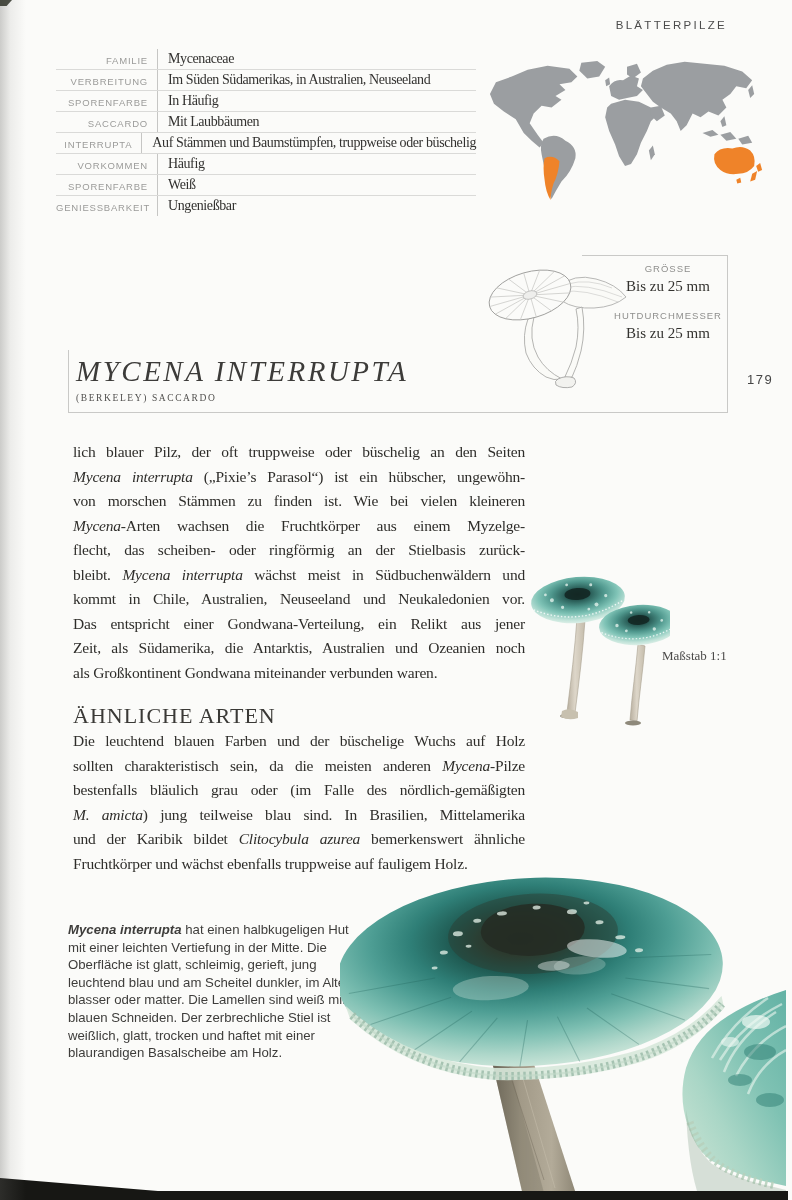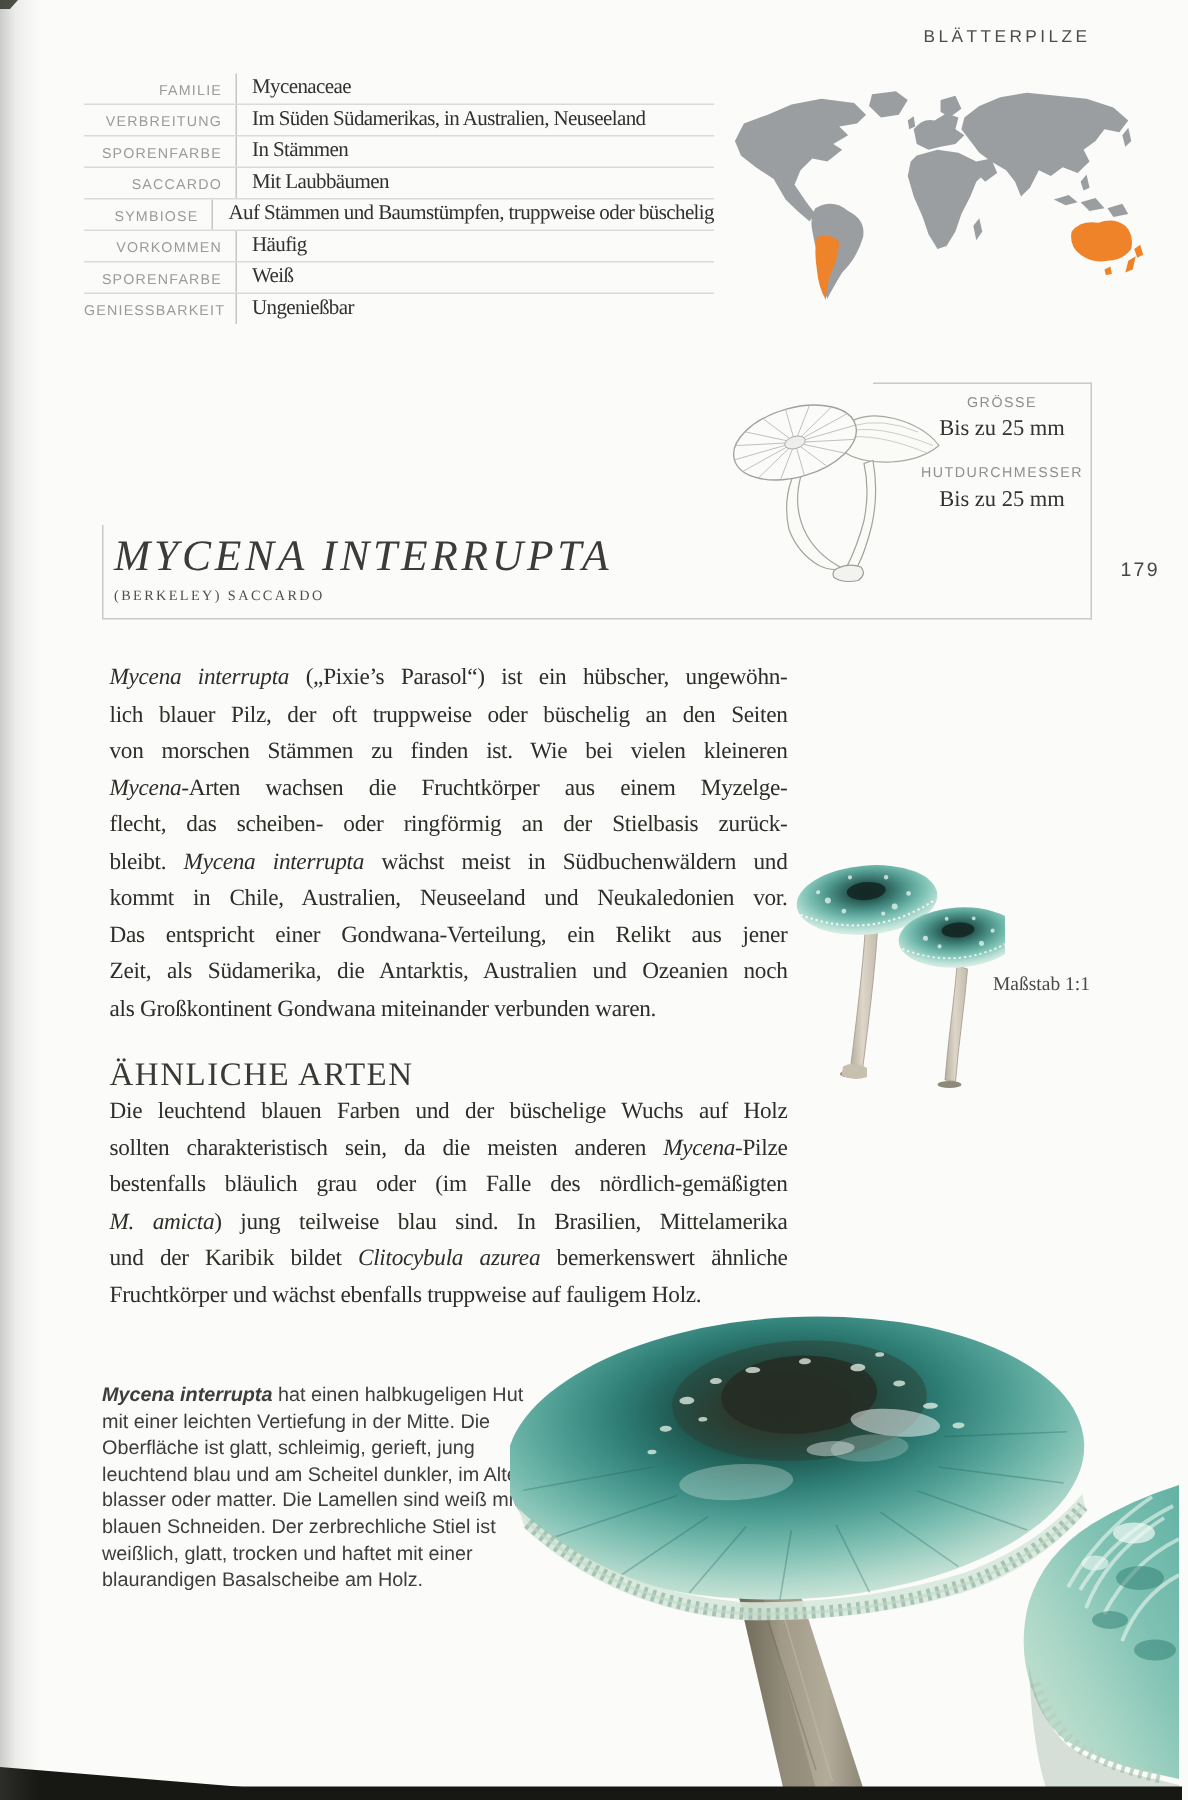--- a/index.html
+++ b/index.html
@@ -85,28 +85,28 @@
       <div class="info-row">
         <div class="info-label">FAMILIE</div>
         <div class="info-value">Mycenaceae</div>
       </div>
       <div class="info-row">
         <div class="info-label">VERBREITUNG</div>
         <div class="info-value">Im Süden Südamerikas, in Australien, Neuseeland</div>
       </div>
       <div class="info-row">
         <div class="info-label">SPORENFARBE</div>
-        <div class="info-value">In Stämmen</div>
+        <div class="info-value">In Häufig</div>
       </div>
       <div class="info-row">
         <div class="info-label">SACCARDO</div>
         <div class="info-value">Mit Laubbäumen</div>
       </div>
       <div class="info-row">
-        <div class="info-label">SYMBIOSE</div>
+        <div class="info-label">INTERRUPTA</div>
         <div class="info-value">Auf Stämmen und Baumstümpfen, truppweise oder büschelig</div>
       </div>
       <div class="info-row">
         <div class="info-label">VORKOMMEN</div>
         <div class="info-value">Häufig</div>
       </div>
       <div class="info-row">
         <div class="info-label">SPORENFARBE</div>
         <div class="info-value">Weiß</div>
       </div>
@@ -195,22 +195,22 @@
   </div>
 
   <div class="title-block">
     <h1 class="species-title">MYCENA INTERRUPTA</h1>
     <div class="authority">(BERKELEY) SACCARDO</div>
   </div>
 
   <div class="page-number">179</div>
 
   <div class="body-text" id="para1">
+      <div class="text-line"><span>lich blauer Pilz, der oft truppweise oder büschelig an den Seiten</span></div>
       <div class="text-line"><span class="it">Mycena interrupta</span><span> („Pixie’s Parasol“) ist ein hübscher, ungewöhn-</span></div>
-      <div class="text-line"><span>lich blauer Pilz, der oft truppweise oder büschelig an den Seiten</span></div>
       <div class="text-line"><span>von morschen Stämmen zu finden ist. Wie bei vielen kleineren</span></div>
       <div class="text-line"><span class="it">Mycena</span><span>-Arten wachsen die Fruchtkörper aus einem Myzelge-</span></div>
       <div class="text-line"><span>flecht, das scheiben- oder ringförmig an der Stielbasis zurück-</span></div>
       <div class="text-line"><span>bleibt. </span><span class="it">Mycena interrupta</span><span> wächst meist in Südbuchenwäldern und</span></div>
       <div class="text-line"><span>kommt in Chile, Australien, Neuseeland und Neukaledonien vor.</span></div>
       <div class="text-line"><span>Das entspricht einer Gondwana-Verteilung, ein Relikt aus jener</span></div>
       <div class="text-line"><span>Zeit, als Südamerika, die Antarktis, Australien und Ozeanien noch</span></div>
       <div class="text-line last"><span>als Großkontinent Gondwana miteinander verbunden waren.</span></div>
     </div>
   <div class="similar-heading">ÄHNLICHE ARTEN</div>

